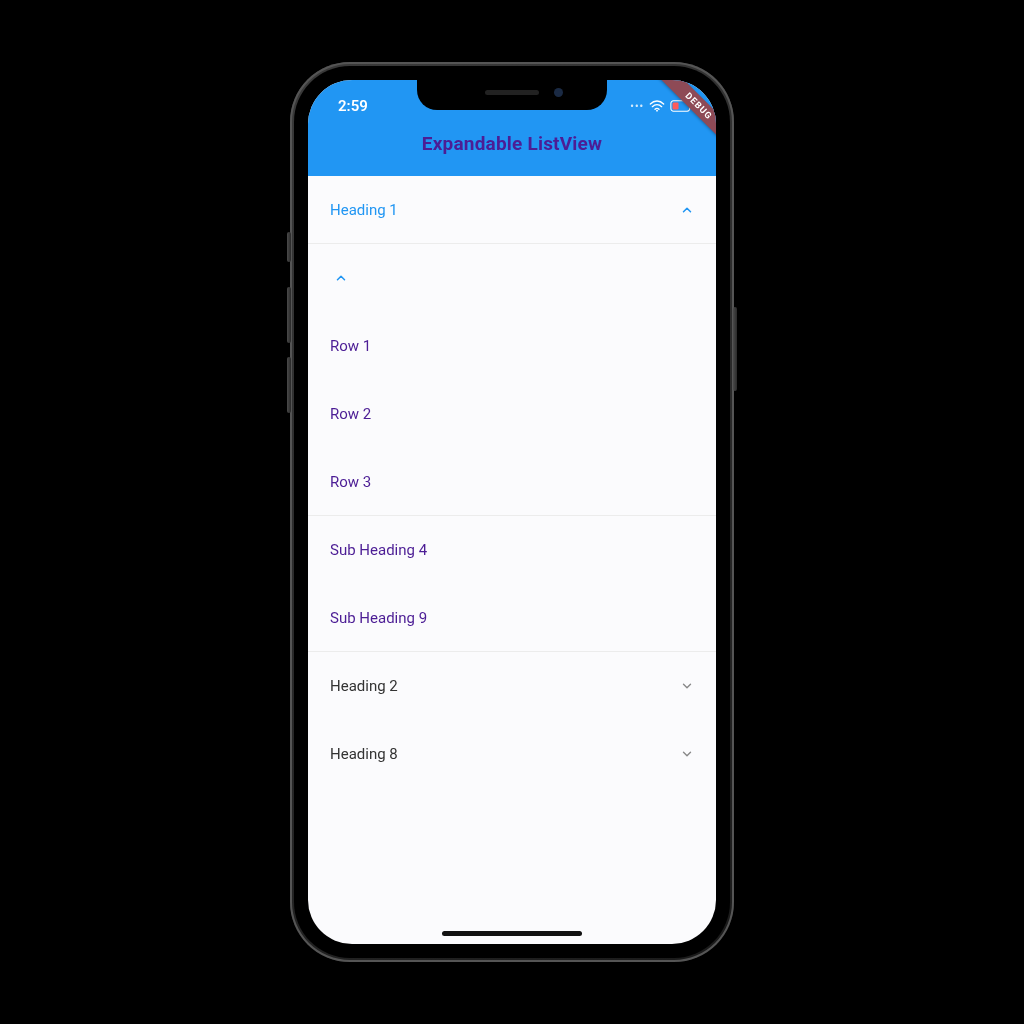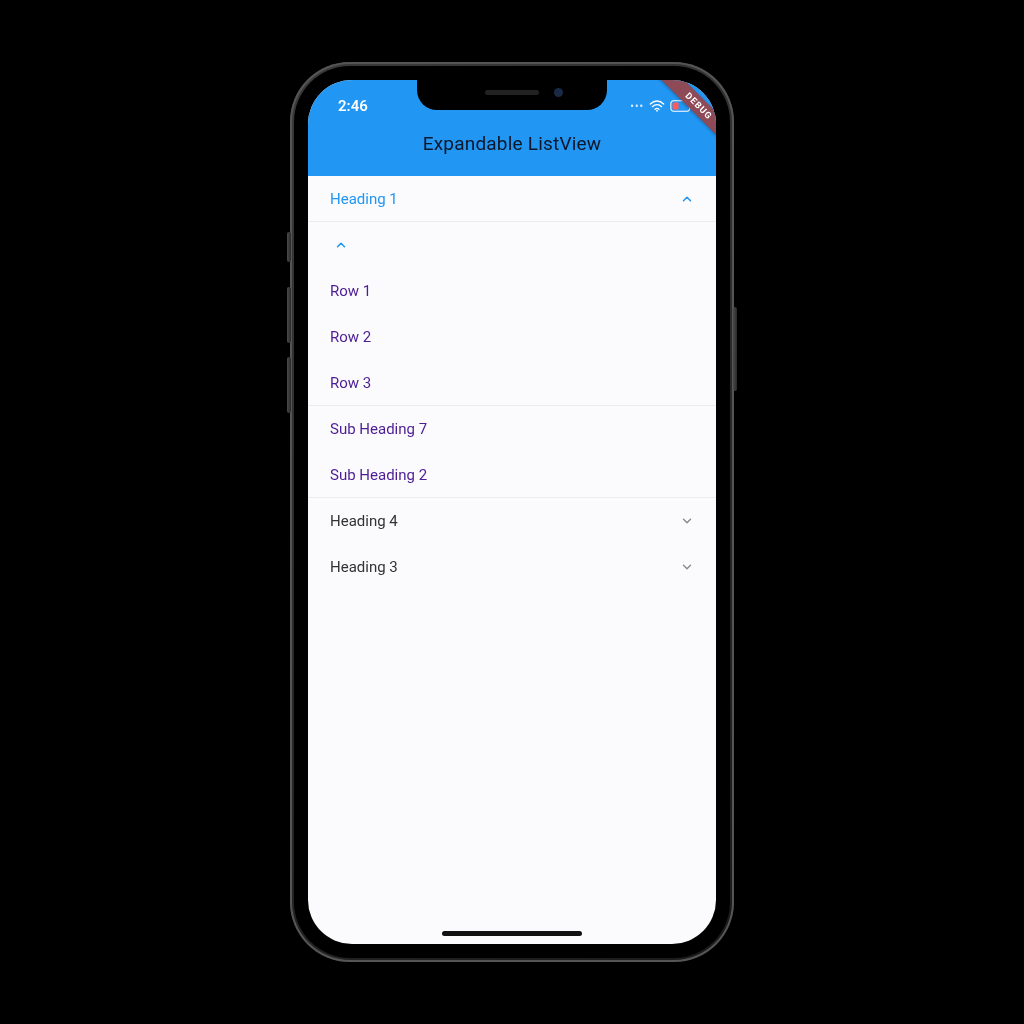--- a/index.html
+++ b/index.html
@@ -101,23 +101,23 @@
     height: 40px;
     font-size: 15px;
     font-weight: 600;
   }
   .status-icons { display: flex; align-items: center; gap: 5px; font-size: 13px; }
   .status-icons .dots { letter-spacing: 1px; opacity: .8; font-size: 10px; }
   .status-icons svg { display: block; }
   .appbar-title {
     text-align: center;
     font-size: 19px;
-    font-weight: 400;
+    font-weight: 700;
     letter-spacing: .2px;
-    color: #0f172a;
+    color: #4c1d95;
     margin-top: 12px;
   }
   .debug-banner {
     position: absolute;
     top: 18px;
     right: -34px;
     transform: rotate(45deg);
     background: #8e4a56;
     color: #fff;
     font-size: 9px;
@@ -128,21 +128,21 @@
     box-shadow: 0 1px 3px rgba(0,0,0,.3);
   }
 
   
   .list {
     background: #fbfbfd;
   }
   .row {
     display: flex;
     align-items: center;
-    height: 46px;
+    height: 68px;
     padding: 0 18px 0 22px;
     font-size: 15px;
   }
   .row.divider { border-bottom: 1px solid #ececec; }
   .row .label { flex: 1 1 auto; }
   .row .chev { flex: 0 0 auto; width:22px; display:flex; justify-content:center; }
   .row.active .label { color: #2196f3; }
   .row.active .chev svg path { stroke: #2196f3; }
   .row.collapsed .label { color: #333; }
   .row.collapsed .chev svg path { stroke: #888; }
@@ -169,21 +169,21 @@
     <div class="side-btn left2"></div>
     <div class="side-btn left3"></div>
     <div class="side-btn right1"></div>
     <div class="phone-inner">
       <div class="screen">
         <div class="notch"></div>
         <div class="debug-banner">DEBUG</div>
 
         <div class="statusbar">
           <div class="status-row">
-            <span>2:46</span>
+            <span>2:59</span>
             <span class="status-icons">
               <span class="dots">•••</span>
               <span>
                 <svg width="16" height="12" viewBox="0 0 24 18">
                     <path d="M2 6 C8 0 16 0 22 6 M5 10 C9 6 15 6 19 10 M9 14 C11 12 13 12 15 14" stroke="#fff" stroke-width="2" fill="none" stroke-linecap="round"></path>
                     <circle cx="12" cy="16" r="1.4" fill="#fff"></circle>
                   </svg>
               </span>
               <span>
                 <svg width="24" height="12" viewBox="0 0 28 14">
@@ -220,37 +220,37 @@
             <span class="label">Row 1</span>
           </div>
           <div class="row plain">
             <span class="label">Row 2</span>
           </div>
           <div class="row plain divider">
             <span class="label">Row 3</span>
           </div>
 
           <div class="row plain">
-            <span class="label">Sub Heading 7</span>
+            <span class="label">Sub Heading 4</span>
           </div>
           <div class="row plain divider">
-            <span class="label">Sub Heading 2</span>
+            <span class="label">Sub Heading 9</span>
           </div>
 
           <div class="row collapsed">
-            <span class="label">Heading 4</span>
+            <span class="label">Heading 2</span>
             <span class="chev">
               <svg width="14" height="14" viewBox="0 0 24 24">
                   <path d="M6 9 L12 15 L18 9" stroke-width="2.4" fill="none" stroke-linecap="round" stroke-linejoin="round"></path>
                 </svg>
             </span>
           </div>
 
           <div class="row collapsed">
-            <span class="label">Heading 3</span>
+            <span class="label">Heading 8</span>
             <span class="chev">
               <svg width="14" height="14" viewBox="0 0 24 24">
                   <path d="M6 9 L12 15 L18 9" stroke-width="2.4" fill="none" stroke-linecap="round" stroke-linejoin="round"></path>
                 </svg>
             </span>
           </div>
 
         </div>
 
         <div class="home-indicator"></div>

